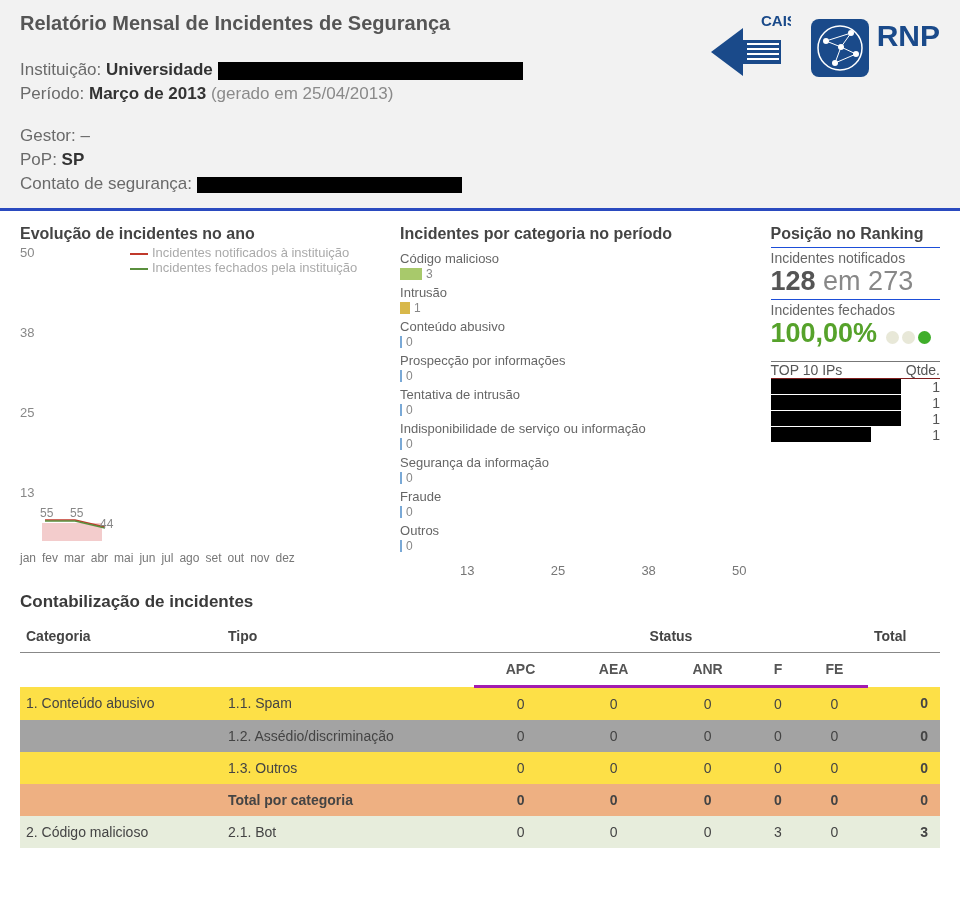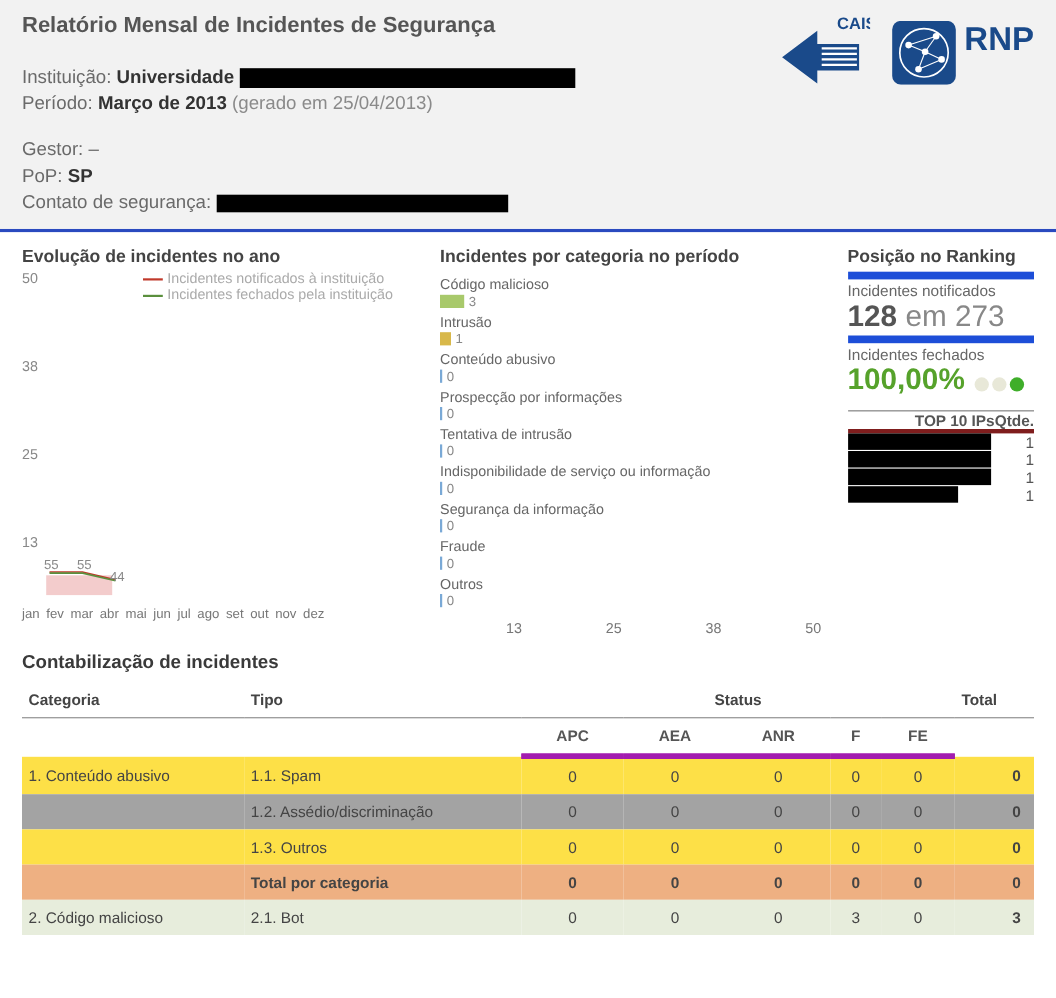--- a/index.html
+++ b/index.html
@@ -23,37 +23,37 @@
   .lc-legend .sw{display:inline-block;width:18px;height:2px;vertical-align:middle;margin-right:4px}
   .lc-x{position:absolute;bottom:0;left:0;right:0;color:#777;font-size:12px;display:flex;gap:6px}
   
   .cat-list{margin-top:6px}
   .cat-item{font-size:13px;color:#666;margin-bottom:4px}
   .cat-bar-row{display:flex;align-items:center;gap:4px;margin-top:1px}
   .cat-bar{height:12px}
   .cat-val{font-size:12px;color:#888}
   .cat-x{display:flex;color:#777;font-size:13px;margin-top:6px;padding-left:60px;gap:70px;justify-content:space-between;padding-right:12px}
   
-  .rk-sub{font-size:14px;color:#666;border-top:7px solid #1d4ed8;padding-top:2px;margin-top:2px}
+  .rk-sub{font-size:14px;color:#666;border-top:1px solid #1d4ed8;padding-top:2px;margin-top:2px}
   .rk-big{font-size:27px;color:#888}
   .rk-big b{color:#555;font-weight:600}
   .rk-pct{font-size:27px;color:#56a22b;font-weight:600;display:inline-block}
   .dots{display:inline-flex;gap:3px;margin-left:4px;vertical-align:middle}
   .dot{width:13px;height:13px;border-radius:50%}
   .top10{margin-top:12px;border-top:1.5px solid #777;font-size:14px;color:#555}
-  .top10-h{display:flex;justify-content:flex-end;font-weight:700;border-bottom:4px solid #7f1d1d}
+  .top10-h{display:flex;justify-content:space-between;font-weight:400;border-bottom:1px solid #7f1d1d}
   .top10-row{display:flex;justify-content:space-between;font-size:14px;color:#555}
   
   .tbl-sec{padding:8px 20px 0 20px}
   .tbl-title{font-size:17px;font-weight:700;color:#3a3a3a;font-family:"Segoe UI Semibold","Segoe UI",sans-serif;margin:6px 0 8px 0}
   table{border-collapse:collapse;width:100%;font-size:14px;color:#444}
   th{font-weight:700;text-align:left;padding:8px 6px;border-bottom:1.5px solid #888}
   th.st{text-align:center}
   td{padding:8px 6px}
-  .sub-h td{border-bottom:5px solid #a21caf;font-weight:600;text-align:center;color:#555}
+  .sub-h td{border-bottom:3px solid #a21caf;font-weight:600;text-align:center;color:#555}
   .num{text-align:center}
   .tot{font-weight:700;text-align:right;padding-right:12px}
   .r-a{background:#fde047}
   .r-b{background:#a3a3a3}
   .r-t{background:#eeb082;font-weight:700}
   .r-c{background:#e7eddc}
 </style>
 </head>
 <body>
 

